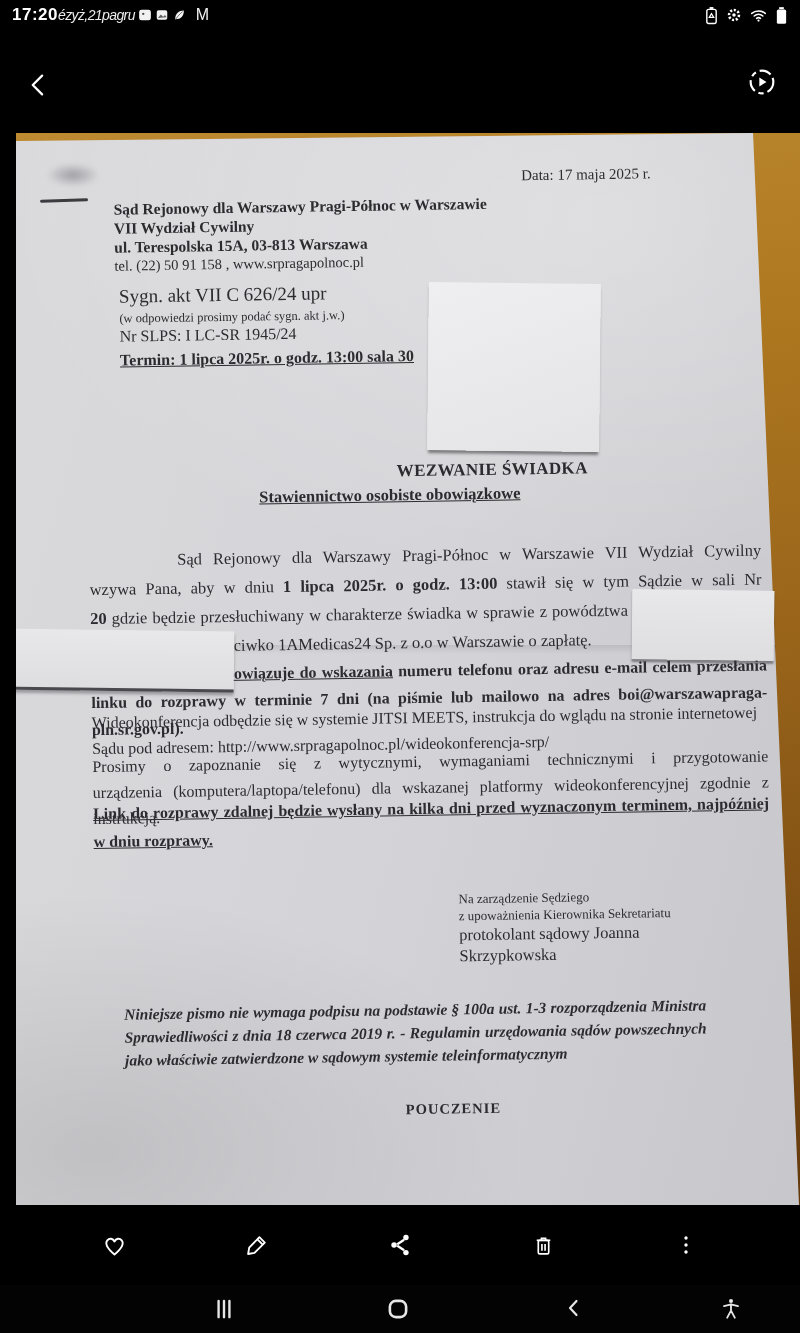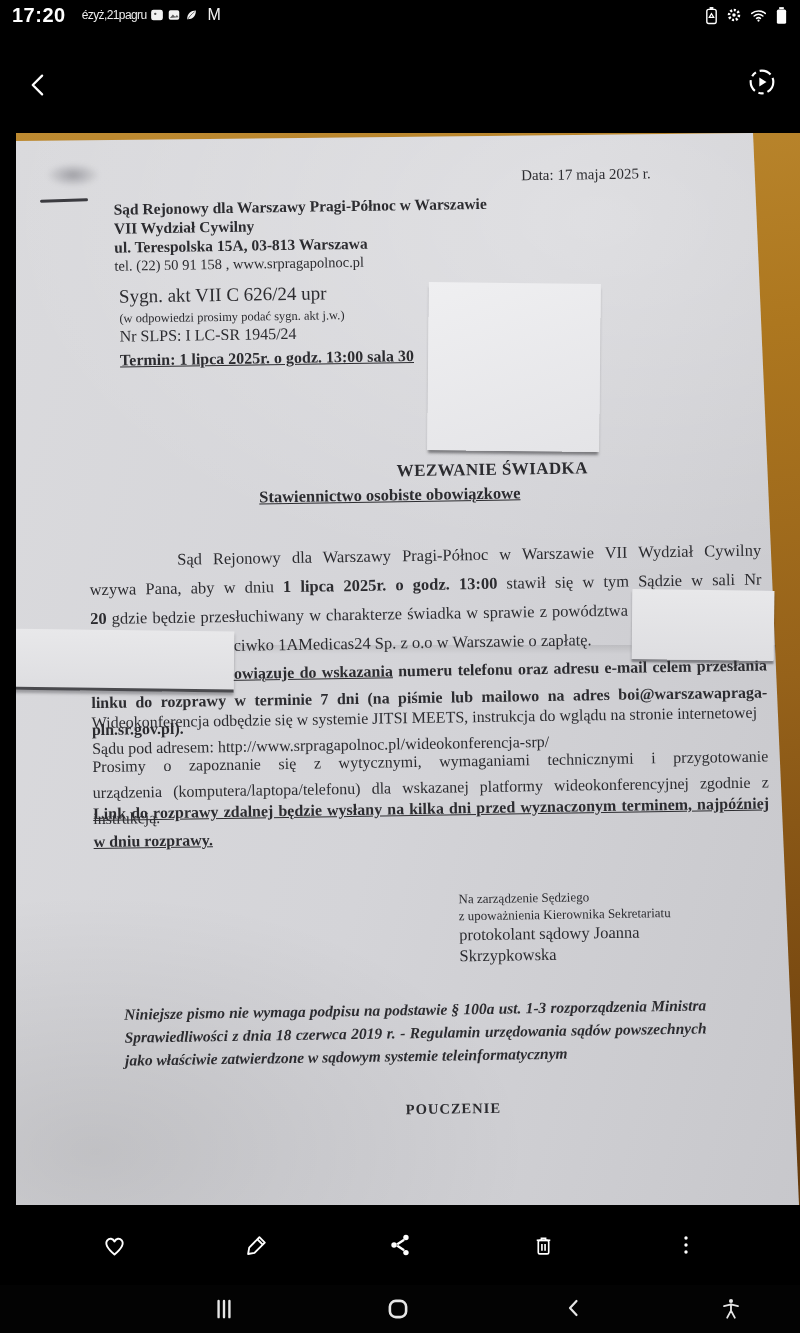--- a/index.html
+++ b/index.html
@@ -6,22 +6,22 @@
   body{
     width:800px;height:1333px;position:relative;background:#000;
     font-family:"Liberation Serif", serif;overflow:hidden;
   }
   
   .status-bar{
     position:absolute;top:0;left:0;right:0;height:30px;
     display:flex;align-items:center;padding:0 12px;box-sizing:border-box;
     color:#fff;font-family:"Liberation Sans", sans-serif;
   }
-  .time{font-size:20px;font-weight:bold;letter-spacing:.5px;}
-  .notif-text{margin-left:16px;font-size:12px;letter-spacing:-.6px;opacity:.93;filter:blur(.3px);}
+  .time{font-size:17px;font-weight:bold;letter-spacing:.5px;}
+  .notif-text{font-size:14px;letter-spacing:-.6px;opacity:.93;filter:blur(.3px);font-style:italic;}
   .notif-ico{margin-left:3px;display:inline-flex;opacity:.95;}
   .app-letter{margin-left:9px;font-size:16px;font-weight:300;opacity:.95;}
   .status-right{margin-left:auto;display:flex;gap:7px;align-items:center;}
   .status-right svg{display:block;}
   
   .top-bar{position:absolute;top:30px;left:0;right:0;height:103px;background:#000;}
   .back-btn{position:absolute;left:24px;top:40px;width:30px;height:30px;color:#fff;}
   .motion-btn{position:absolute;right:22px;top:36px;width:32px;height:32px;color:#fff;}
   
   .photo-area{

